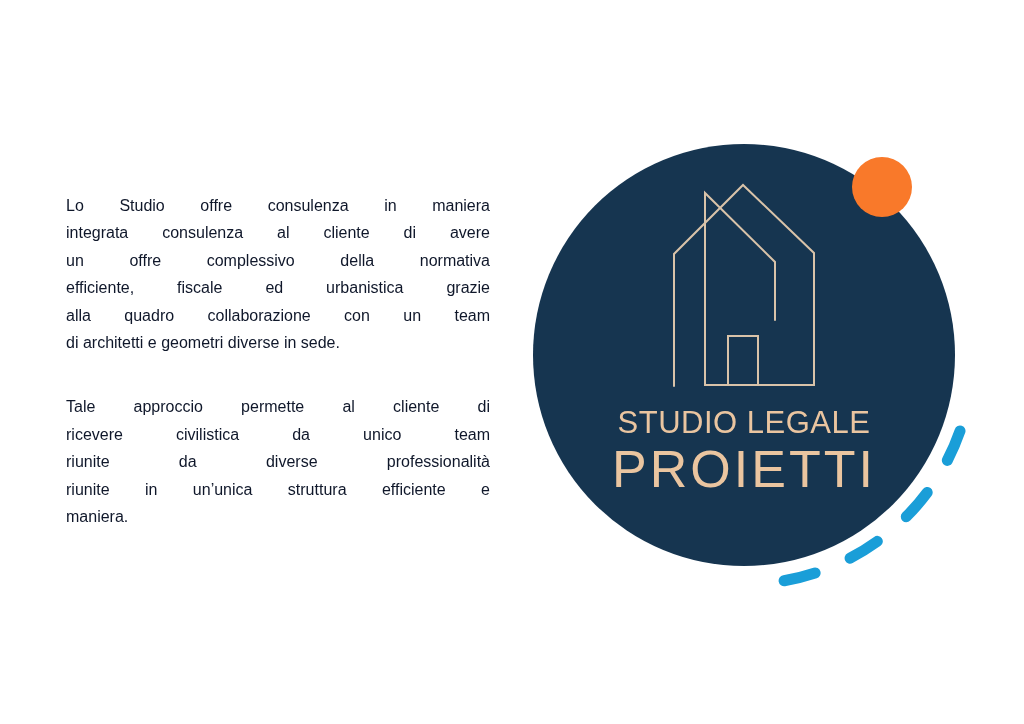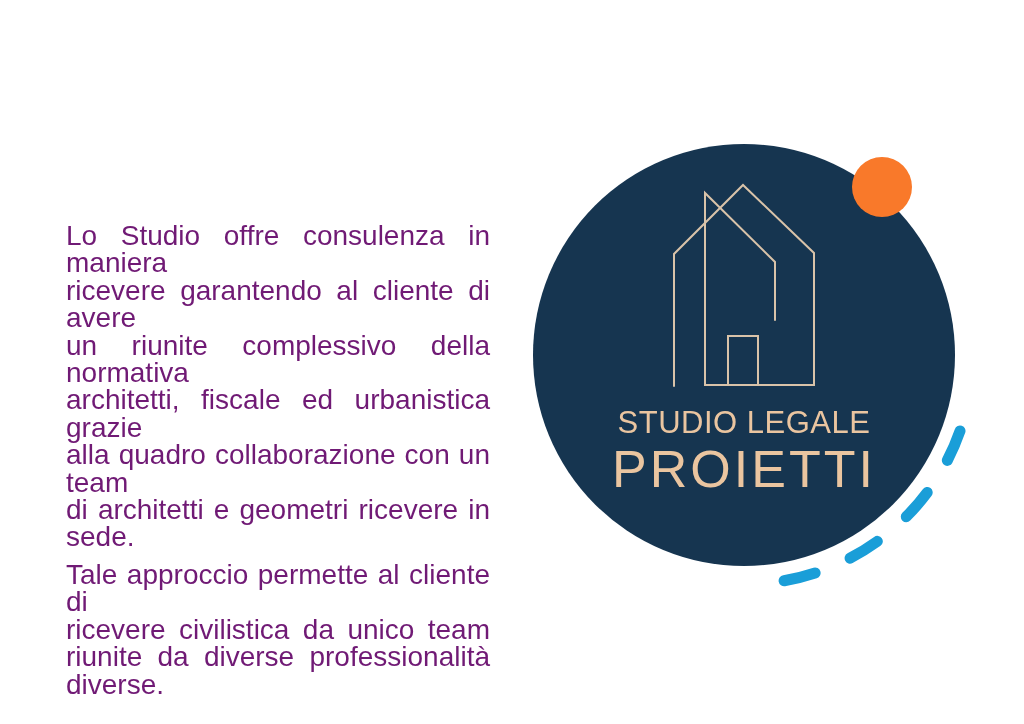--- a/index.html
+++ b/index.html
@@ -11,28 +11,28 @@
   .slide {
     position: relative;
     width: 1024px;
     height: 724px;
     background: #ffffff;
     overflow: hidden;
   }
   .text-col {
     position: absolute;
     left: 66px;
-    top: 222px;
+    top: 192px;
     width: 424px;
-    font-size: 28px;
+    font-size: 16px;
     line-height: 27.4px;
-    color: #701a75;
+    color: #0f172a;
     letter-spacing: 0px;
   }
-  .para + .para { margin-top: 10px; }
+  .para + .para { margin-top: 37px; }
   .line {
     text-align: justify;
     text-align-last: justify;
     white-space: normal;
   }
   .line.last { text-align-last: left; }
   svg.logo-svg {
     position: absolute;
     left: 0;
     top: 0;
@@ -54,31 +54,32 @@
   }
 </style>
 </head>
 <body>
 
 <div class="slide">
 
   <div class="text-col">
       <div class="para">
         <div class="line">Lo Studio offre consulenza in maniera</div>
-        <div class="line">ricevere garantendo al cliente di avere</div>
-        <div class="line">un riunite complessivo della normativa</div>
-        <div class="line">architetti, fiscale ed urbanistica grazie</div>
+        <div class="line">integrata consulenza al cliente di avere</div>
+        <div class="line">un offre complessivo della normativa</div>
+        <div class="line">efficiente, fiscale ed urbanistica grazie</div>
         <div class="line">alla quadro collaborazione con un team</div>
-        <div class="line last">di architetti e geometri ricevere in sede.</div>
+        <div class="line last">di architetti e geometri diverse in sede.</div>
       </div>
       <div class="para">
         <div class="line">Tale approccio permette al cliente di</div>
         <div class="line">ricevere civilistica da unico team</div>
         <div class="line">riunite da diverse professionalità</div>
-        <div class="line last">diverse.</div>
+        <div class="line">riunite in un’unica struttura efficiente e</div>
+        <div class="line last">maniera.</div>
       </div>
     </div>
 
   <svg class="logo-svg" viewBox="0 0 1024 724">
 
     <circle cx="744" cy="355" r="211" fill="#163550"></circle>
 
     <path d="M 674,386 L 674,254 L 743,185 L 814,253 L 814,385 L 705,385 L 705,193 L 775,262 L 775,320" fill="none" stroke-width="2" stroke-linecap="round" stroke-linejoin="miter" stroke="#D9C3A9"></path>
     <path d="M 728,385 L 728,336 L 758,336 L 758,385" fill="none" stroke-width="2" stroke-linecap="round" stroke="#D9C3A9"></path>
 

